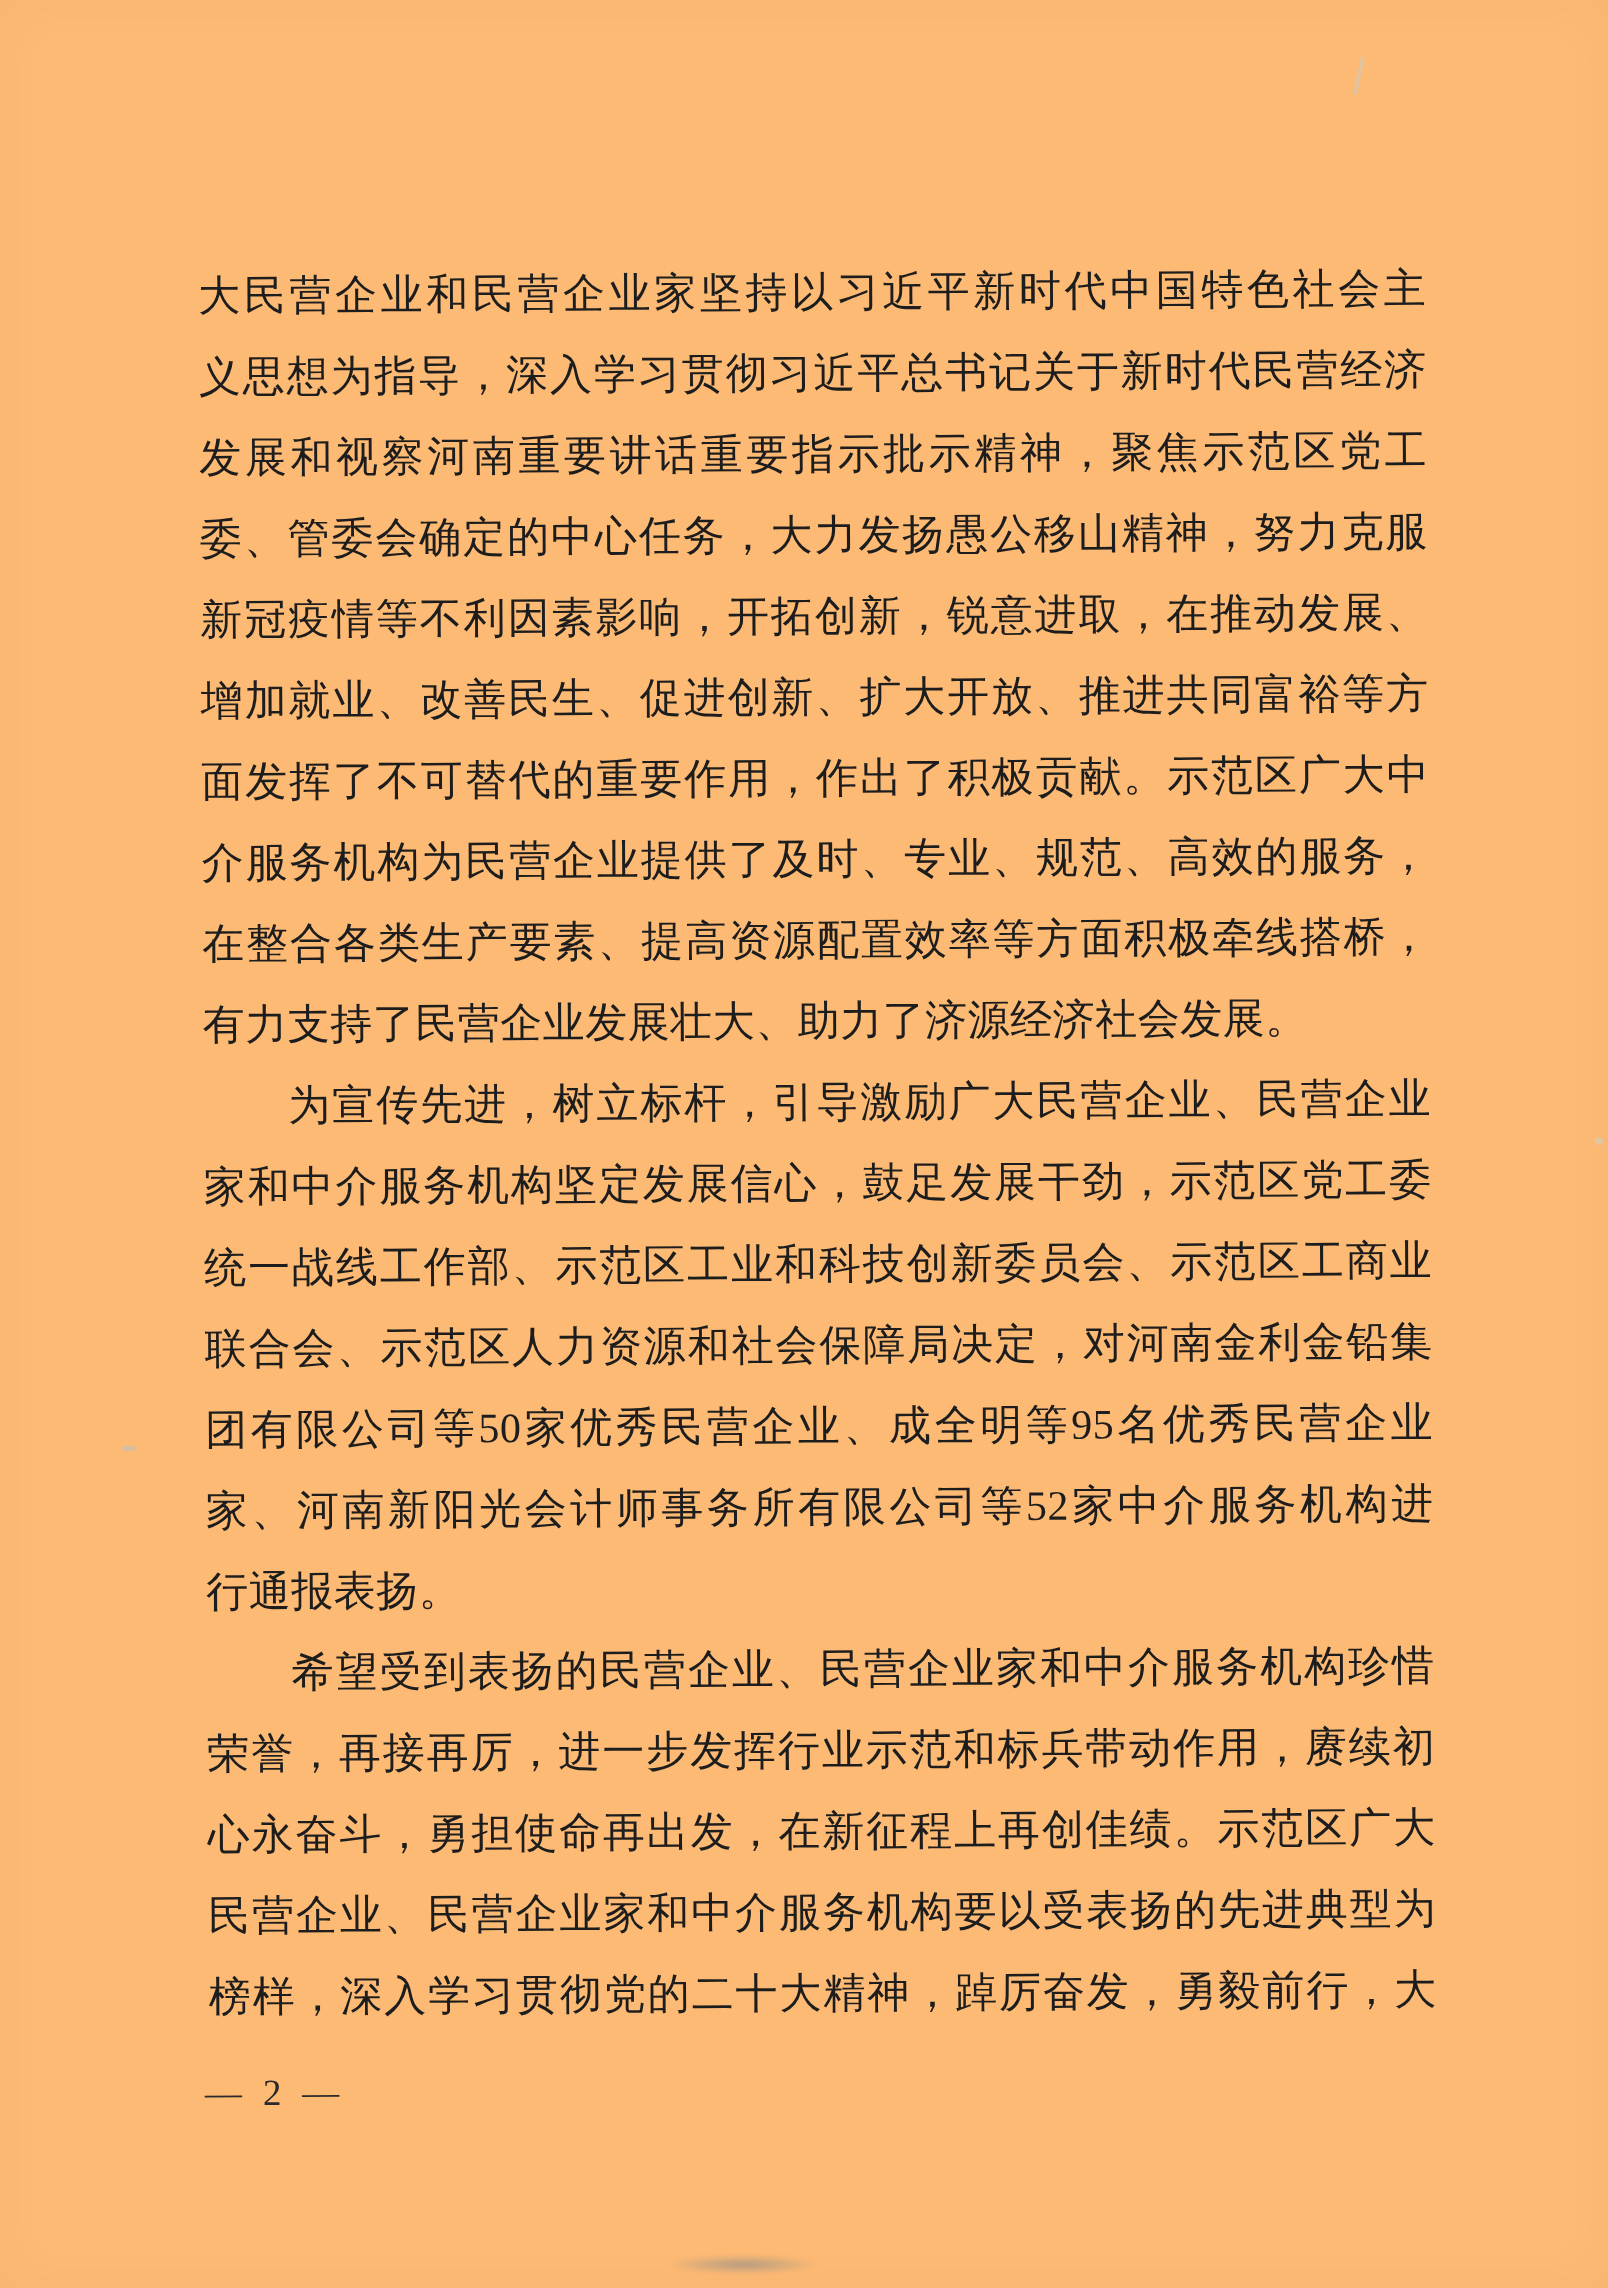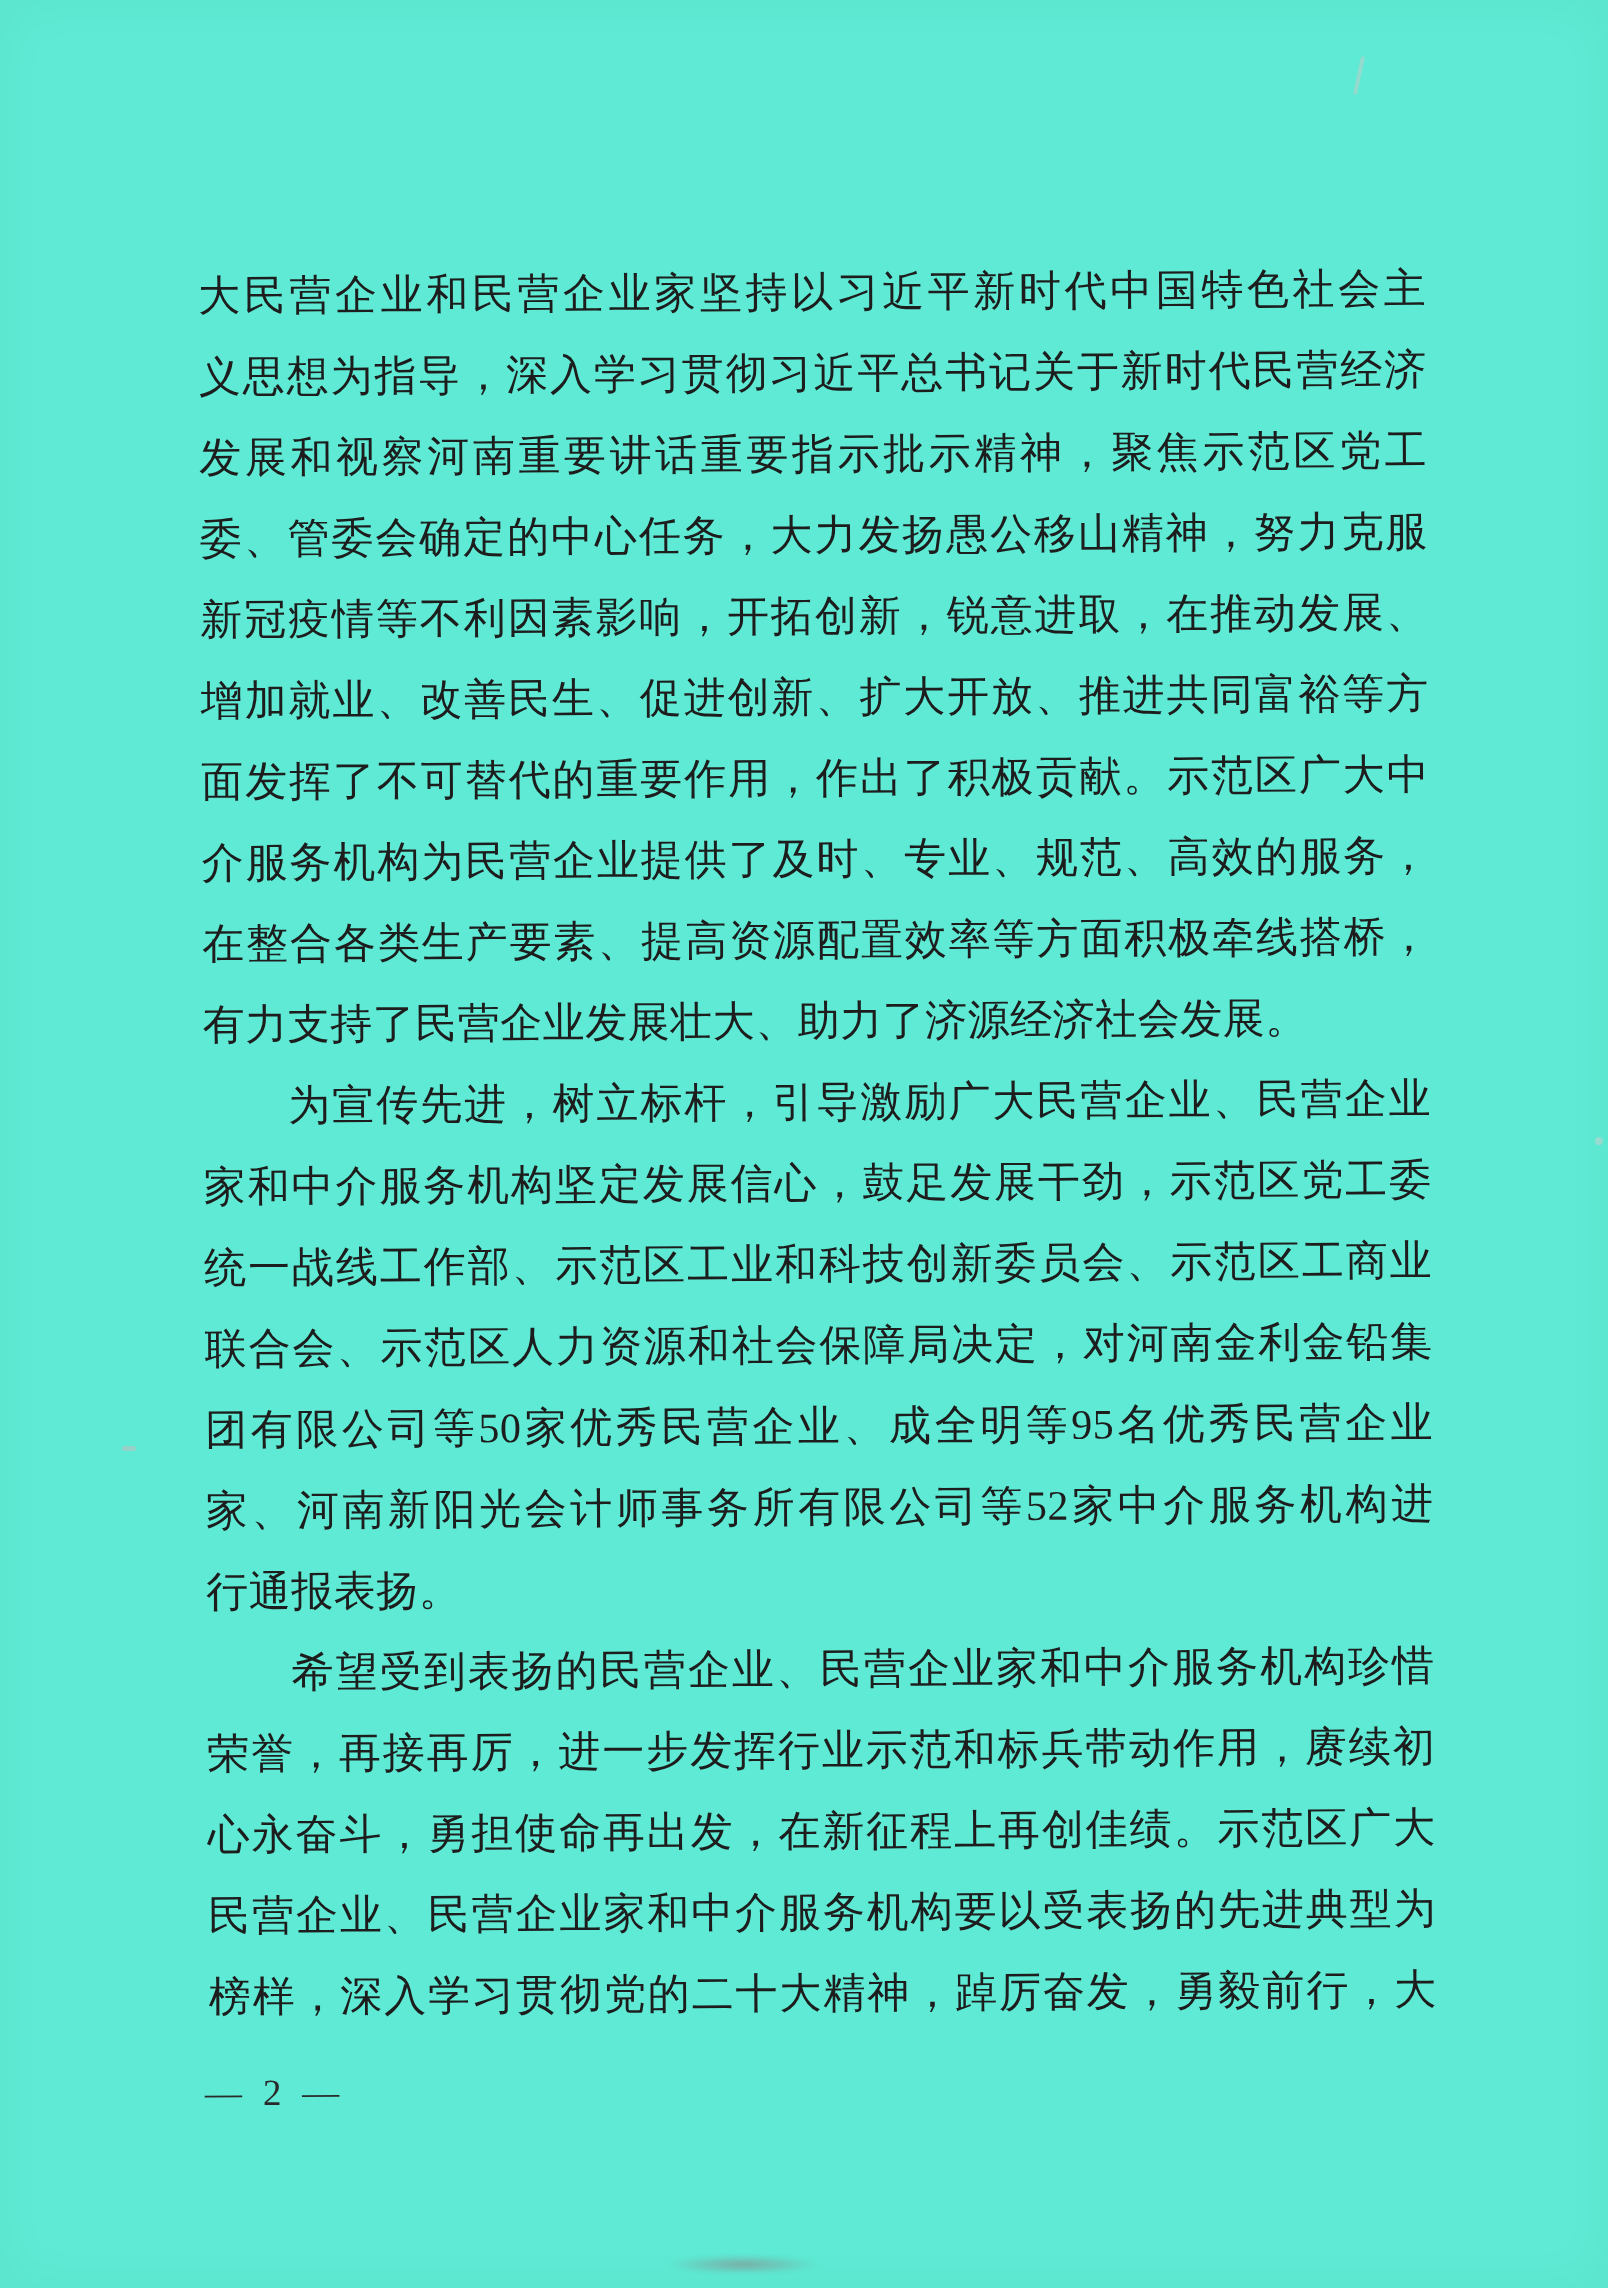--- a/index.html
+++ b/index.html
@@ -5,21 +5,21 @@
   html,body{margin:0;padding:0;}
   body{
     width:1609px;height:2288px;
     background:#ffffff;
     font-family:"Liberation Serif","DejaVu Serif",serif;
     position:relative;
     overflow:hidden;
   }
   .page{
     position:absolute;left:0;top:0;width:1609px;height:2288px;
-    background:#5eead4;
+    background:#fdba74;
     box-shadow:inset 0 0 58px rgba(0,0,0,0.03);
   }
   .textblock{
     position:absolute;
     left:198px;top:256px;width:1228px;
     transform:rotate(-0.35deg);
     transform-origin:left top;
     color:#1d1d1d;
     font-size:42px;
   }

